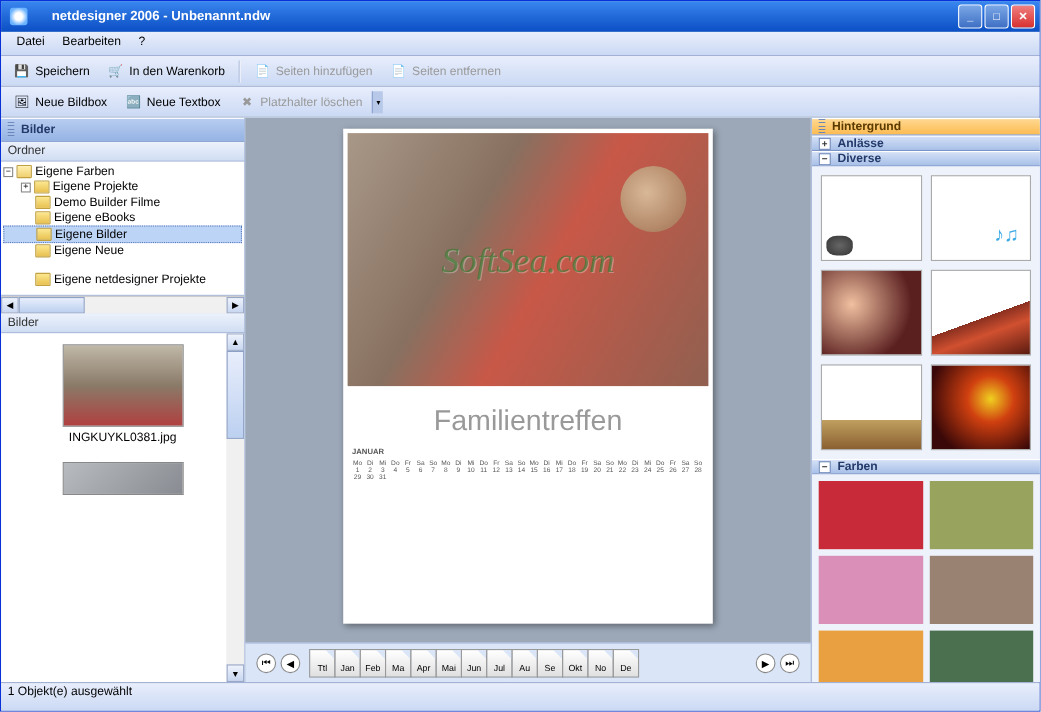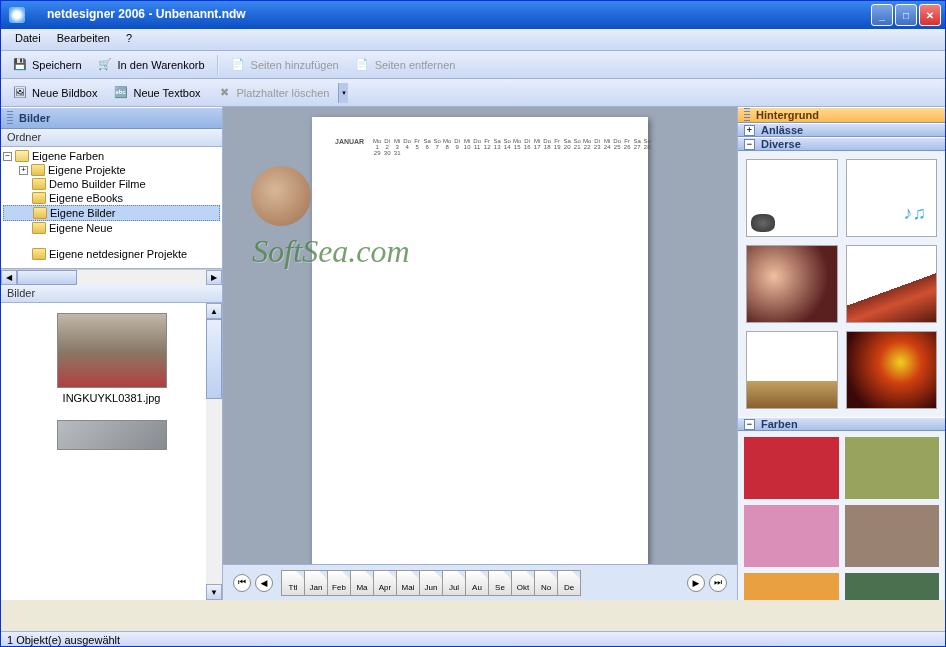--- a/index.html
+++ b/index.html
@@ -47,21 +47,21 @@
 .thumb-list { flex: 1; background: #fff; overflow-y: auto; padding: 10px 0; display: flex; flex-direction: column; align-items: center; gap: 16px; position: relative; }
 .thumb-item { text-align: center; }
 .thumb-img { width: 110px; height: 75px; border: 1px solid #888; display: flex; align-items: center; justify-content: center; position: relative; overflow: hidden; }
 .thumb-img.family1 { background: linear-gradient(to bottom, #c0b8a8 0%, #8a7a68 50%, #b04040 100%); }
 .thumb-img.family2 { background: linear-gradient(to bottom, #e8e8e0 0%, #888078 60%, #4a4238 100%); }
 .thumb-img.city { background: linear-gradient(135deg, #b8bcc0, #888c92); }
 .thumb-label { margin-top: 4px; font-size: 11px; }
 
 .canvas-area { flex: 1; background: #9ca8b8; display: flex; flex-direction: column; position: relative; }
 .canvas-scroll { flex: 1; overflow: auto; display: flex; justify-content: center; padding: 10px 0; }
-.page { width: 336px; height: 450px; background: #fff; box-shadow: 2px 2px 6px rgba(0,0,0,0.4); display: flex; flex-direction: row; padding: 19px; }
+.page { width: 336px; height: 450px; background: #fff; box-shadow: 2px 2px 6px rgba(0,0,0,0.4); display: flex; flex-direction: column; padding: 4px; }
 .page-photo { height: 230px; background: linear-gradient(120deg, #a89888 0%, #887060 35%, #c85848 55%, #906050 100%); position: relative; display: flex; align-items: center; justify-content: center; }
 .page-photo::after { content: ""; position: absolute; right: 20px; top: 30px; width: 60px; height: 60px; background: radial-gradient(circle at 40% 40%, #d8b898, #a07050); border-radius: 50%; }
 .watermark { position: absolute; font-family: Georgia, serif; font-size: 32px; color: rgba(60,120,50,0.7); font-style: italic; text-shadow: 1px 1px 0 rgba(255,255,255,0.3); }
 .page-title { text-align: center; font-size: 26px; color: #999; padding: 16px 0 8px; }
 .page-month { font-size: 7px; color: #555; padding: 2px 4px; font-weight: bold; }
 .cal-grid { flex: 1; padding: 2px 4px; font-size: 6px; color: #555; }
 .cal-row { display: flex; justify-content: space-between; }
 .cal-row span { width: 10px; text-align: center; }
 
 .page-nav { height: 36px; background: #dae5f8; display: flex; align-items: center; padding: 0 10px; gap: 4px; border-top: 1px solid #a1b2d6; }
@@ -77,21 +77,21 @@
 .bg-thumb { height: 78px; border: 1px solid #aaa; background: #fff; position: relative; overflow: hidden; cursor: pointer; }
 .bg-thumb.bt1::after { content: ""; position: absolute; bottom: 4px; left: 4px; width: 24px; height: 18px; background: radial-gradient(ellipse, #666, #333); border-radius: 40%; }
 .bg-thumb.bt2::after { content: "♪♫"; position: absolute; bottom: 12px; right: 10px; color: #3aa9e5; font-size: 18px; }
 .bg-thumb.bt3 { background: radial-gradient(circle at 30% 40%, #f0c0a0 0%, #5a2020 70%); }
 .bg-thumb.bt4 { background: linear-gradient(160deg, #fff 55%, #8a3020 55%, #d05030 70%, #5a1a10 100%); }
 .bg-thumb.bt5 { background: linear-gradient(to bottom, #fff 65%, #c0a060 65%, #8a6030 100%); }
 .bg-thumb.bt6 { background: radial-gradient(circle at 60% 40%, #f0d020 0%, #d04010 30%, #3a0808 80%); }
 .color-grid { display: grid; grid-template-columns: repeat(2, 1fr); gap: 6px; padding: 6px; background: #eef2fa; }
 .color-swatch { height: 62px; cursor: pointer; }
 
-.statusbar { height: 15px; background: linear-gradient(to bottom, #e8eefc, #cbd9f4); border-top: 1px solid #a1b2d6; padding: 2px 6px; font-size: 11px; margin-top: 31px; }
+.statusbar { height: 26px; background: linear-gradient(to bottom, #e8eefc, #cbd9f4); border-top: 1px solid #a1b2d6; padding: 2px 6px; font-size: 11px; }
 
 .vscroll { position: absolute; right: 0; top: 0; bottom: 0; width: 16px; background: #e8e8e8; display: flex; flex-direction: column; }
 .vscroll .scroll-arrow { height: 16px; width: 100%; }
 .vscroll .scroll-track { flex: 1; }
 .vscroll .scroll-thumb { width: 100%; height: 80px; }
 </style>
 </head>
 <body>
 
 <div class="window">
@@ -224,20 +224,21 @@
         </div>
       </div>
     </div>
 
     <div class="canvas-area">
       <div class="canvas-scroll">
         <div class="page">
           <div class="page-photo">
             <div class="watermark">SoftSea.com</div>
           </div>
+          <div class="page-title">Familientreffen</div>
           <div class="page-month">JANUAR</div>
           <div class="cal-grid">
             <div class="cal-row" id="cal-weekdays">
                 <span>Mo</span>
                 <span>Di</span>
                 <span>Mi</span>
                 <span>Do</span>
                 <span>Fr</span>
                 <span>Sa</span>
                 <span>So</span>

